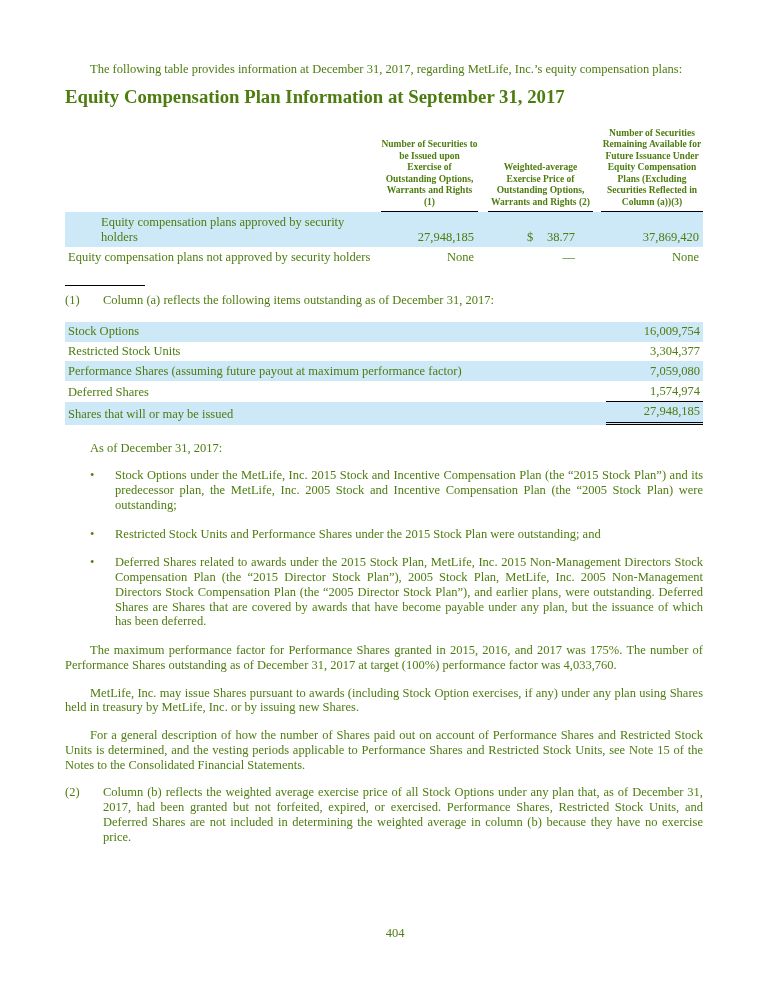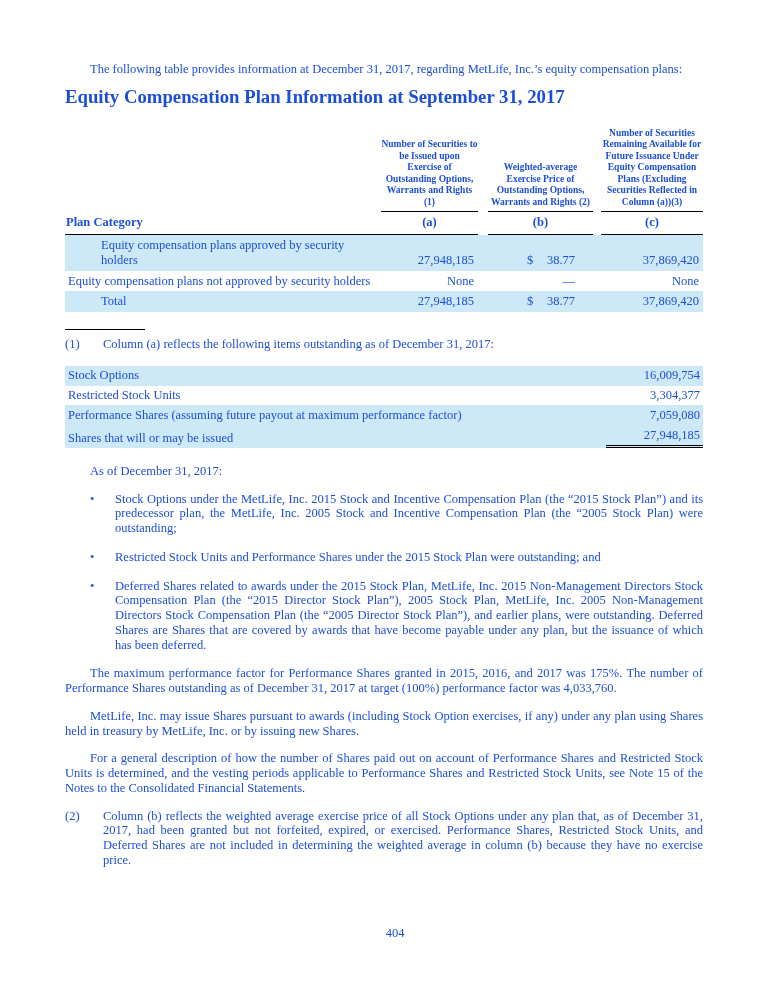--- a/index.html
+++ b/index.html
@@ -2,21 +2,21 @@
 <html style="--highlight: #cde9f8;"><head>
 <meta charset="utf-8">
 <style>
   * { margin: 0; padding: 0; box-sizing: border-box; }
   html, body { background: #ffffff; }
   .page {
     position: relative;
     width: 768px;
     height: 993px;
     background: #ffffff;
-    color: #1d4ed8;
+    color: #4d7c0f;
     font-family: "Liberation Serif", "DejaVu Serif", serif;
     font-size: 12.5px;
     line-height: 1.18;
     padding: 62px 65px 0 65px;
     overflow: hidden;
   }
   .intro {
     text-indent: 25px;
     margin-bottom: 9px;
   }
@@ -131,28 +131,20 @@
 
   <table class="plans">
     <tbody>
         <tr>
       <td class="c-cat"></td>
       <td class="c-a colhdr">Number of Securities to be Issued upon Exercise of Outstanding Options, Warrants and Rights (1)</td>
       <td class="c-gap1"></td>
       <td class="c-b colhdr">Weighted-average Exercise Price of Outstanding Options, Warrants and Rights (2)</td>
       <td class="c-gap2"></td>
       <td class="c-c colhdr">Number of Securities Remaining Available for Future Issuance Under Equity Compensation Plans (Excluding Securities Reflected in Column (a))(3)</td>
-    </tr>
-    <tr>
-      <td class="c-cat plancat">Plan Category</td>
-      <td class="c-a letter">(a)</td>
-      <td class="c-gap1"></td>
-      <td class="c-b letter">(b)</td>
-      <td class="c-gap2"></td>
-      <td class="c-c letter">(c)</td>
     </tr>
     <tr class="hl">
       <td class="c-cat cat">Equity compensation plans approved by security holders</td>
       <td class="c-a num">27,948,185</td>
       <td class="c-gap1"></td>
       <td class="c-b num">
         <div class="split">
           <span>$</span>
           <span>38.77</span>
         </div>
@@ -166,33 +158,20 @@
       <td class="c-gap1"></td>
       <td class="c-b num">
         <div class="split">
           <span></span>
           <span>—</span>
         </div>
       </td>
       <td class="c-gap2"></td>
       <td class="c-c num">None</td>
     </tr>
-    <tr class="hl">
-      <td class="c-cat cat cat-total">Total</td>
-      <td class="c-a num">27,948,185</td>
-      <td class="c-gap1"></td>
-      <td class="c-b num">
-        <div class="split">
-          <span>$</span>
-          <span>38.77</span>
-        </div>
-      </td>
-      <td class="c-gap2"></td>
-      <td class="c-c num">37,869,420</td>
-    </tr>
   </tbody>
     </table>
 
   <hr class="fn-divider">
 
   <div class="footnote">
     <span class="fn-label">(1)</span>
     <span class="fn-text">Column (a) reflects the following items outstanding as of December 31, 2017:</span>
   </div>
 
@@ -202,20 +181,24 @@
       <div class="ival">16,009,754</div>
     </div>
     <div class="irow">
       <div class="ilabel">Restricted Stock Units</div>
       <div class="ival">3,304,377</div>
     </div>
     <div class="irow hl">
       <div class="ilabel">Performance Shares (assuming future payout at maximum performance factor)</div>
       <div class="ival">7,059,080</div>
     </div>
+    <div class="irow">
+      <div class="ilabel">Deferred Shares</div>
+      <div class="ival rule-single">1,574,974</div>
+    </div>
     <div class="irow hl">
       <div class="ilabel">Shares that will or may be issued</div>
       <div class="ival rule-double">27,948,185</div>
     </div>
   </div>
 
   <p class="as-of">As of December 31, 2017:</p>
 
   <div class="bullet-list">
     <div class="bullet-item">

